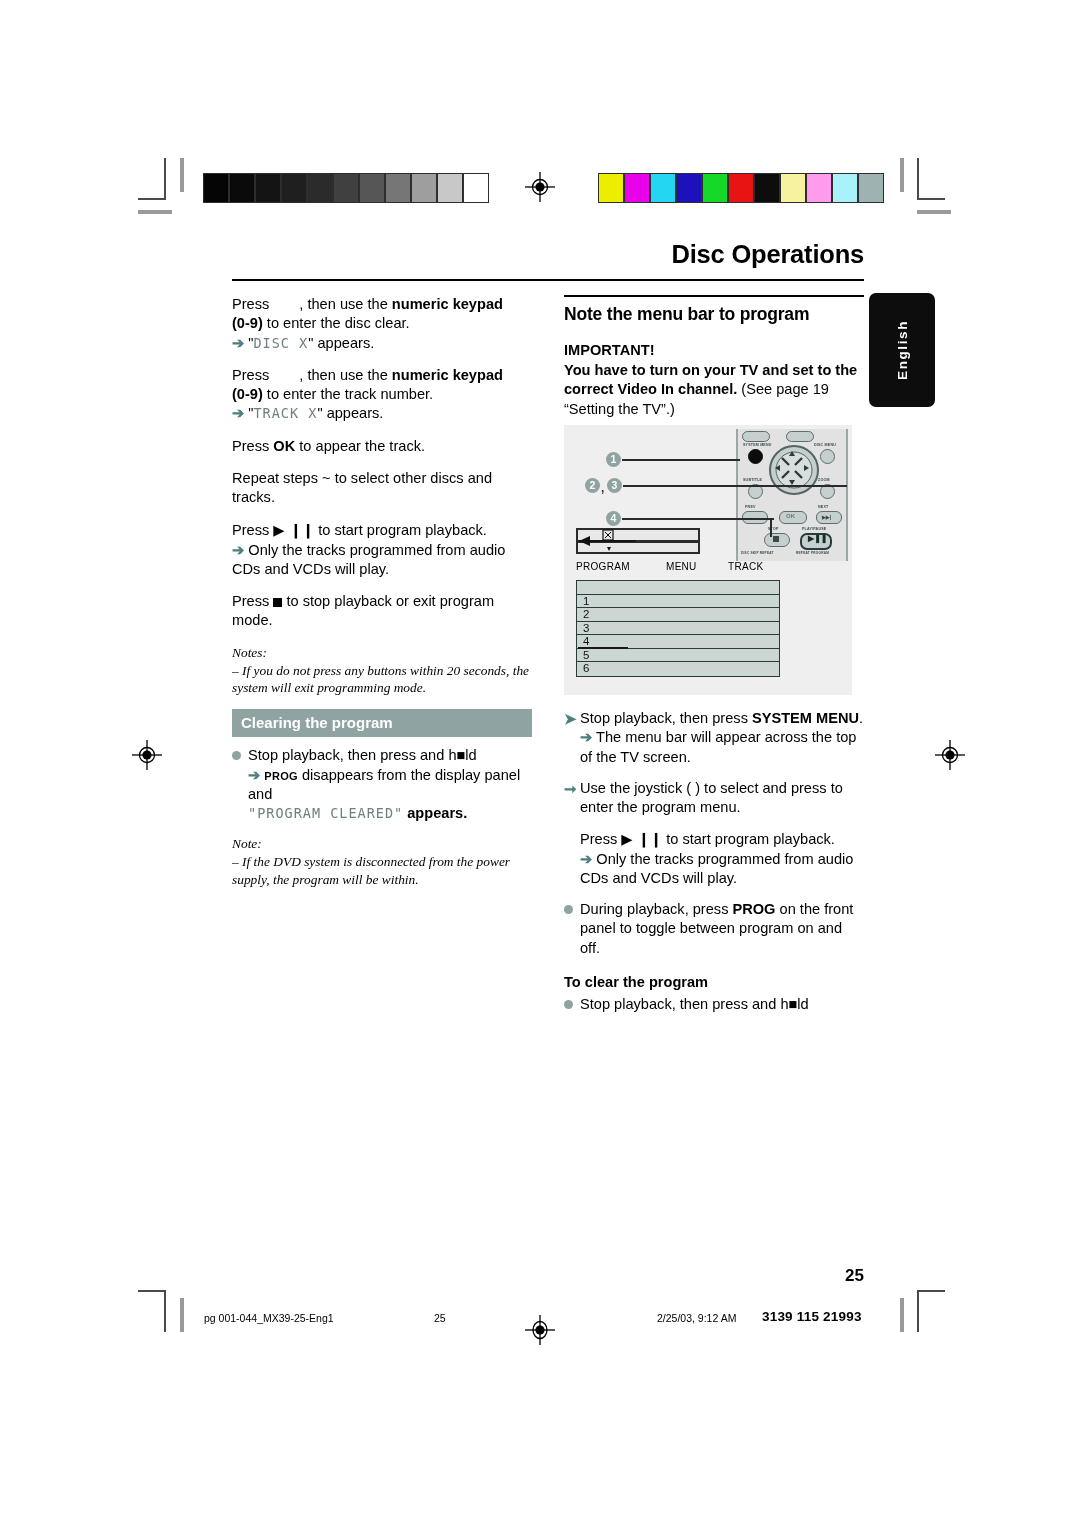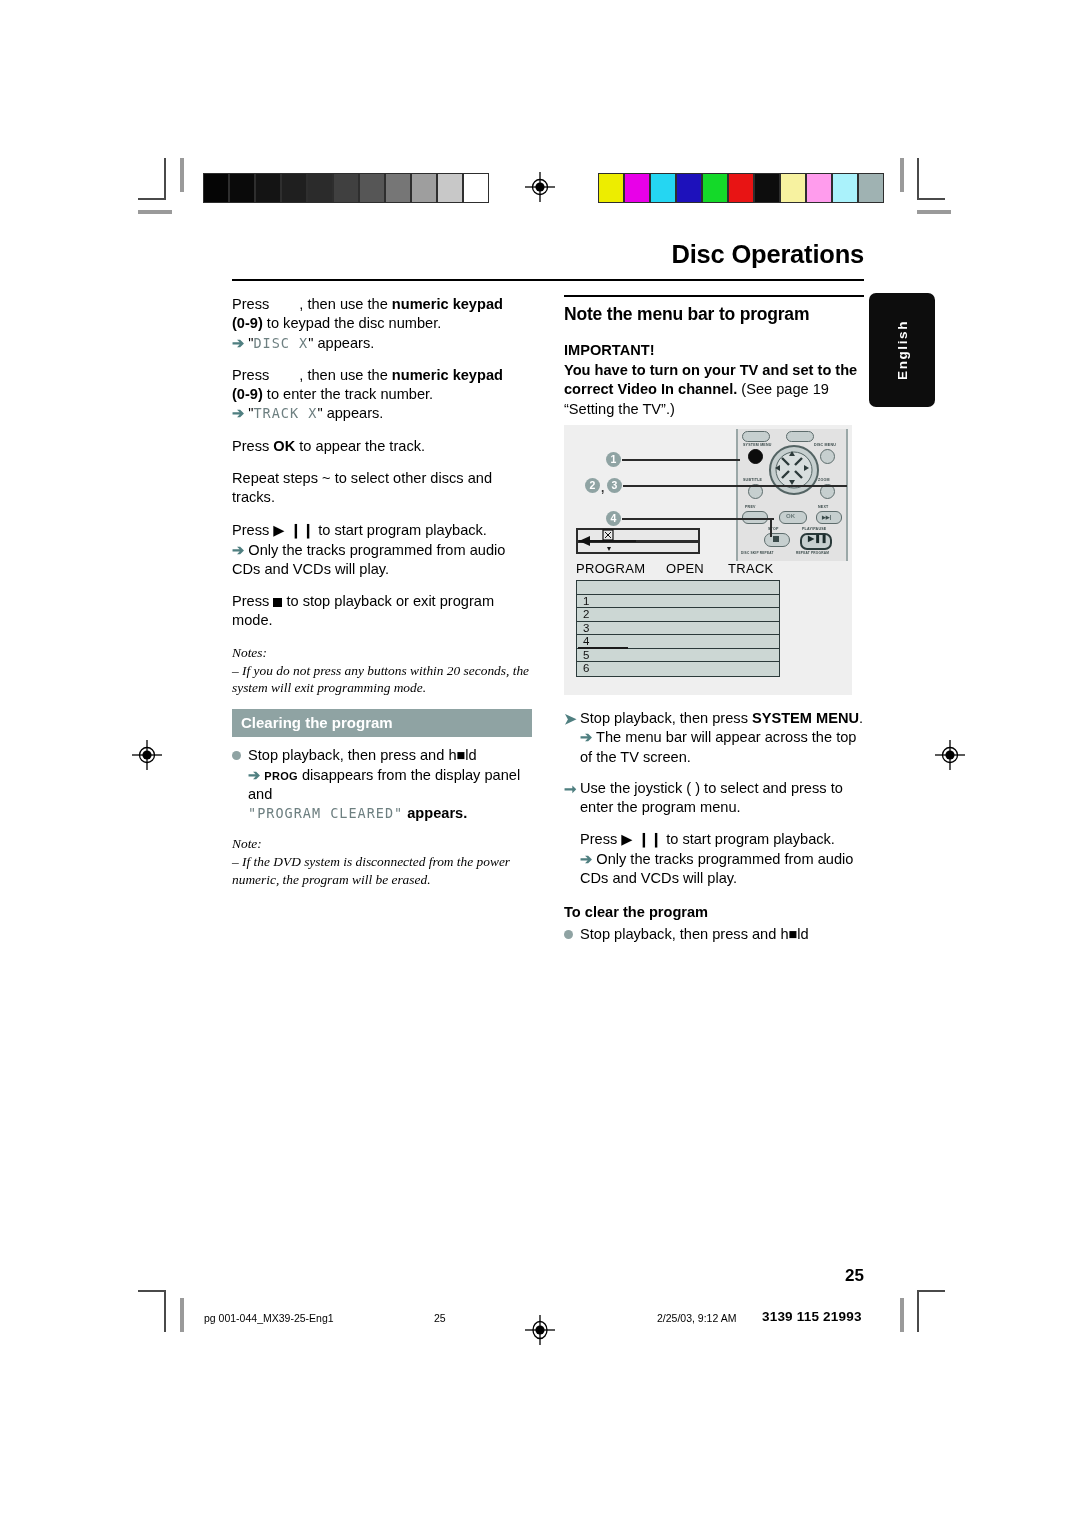--- a/index.html
+++ b/index.html
@@ -220,21 +220,21 @@
     width: 124px; height: 26px;
     background: #2b2b2b;
   }
   .disp-line { position: absolute; background: #e8e8e8; }
 
   .tbl-head {
     position: absolute;
     left: 12px; top: 136px;
     width: 204px;
     display: flex;
-    font-size: 13px;
+    font-size: 10px;
     font-weight: normal;
     letter-spacing: .3px;
     align-items: center;
   }
   .tbl-head span:nth-child(1){ width: 90px; }
   .tbl-head span:nth-child(2){ width: 62px; }
 
   .ptable {
     position: absolute;
     left: 12px; top: 155px;
@@ -376,21 +376,21 @@
 
     <h1 class="page-title">Disc Operations</h1>
     <div class="title-rule"></div>
 
     <div class="cols">
 
       <div class="col-left">
 
         <p class="para">
           <span>Press</span><span style="display:inline-block;width:30px"></span><span>, then use the </span><b>numeric keypad</b><br>
-          <b>(0-9)</b><span> to keypad the disc number.</span><br>
+          <b>(0-9)</b><span> to enter the disc clear.</span><br>
           <span class="arrow">➔</span>
           <span>"</span><span class="dotmatrix">DISC X</span><span>" appears.</span>
         </p>
 
         <p class="para">
           <span>Press</span><span style="display:inline-block;width:30px"></span><span>, then use the </span><b>numeric keypad</b><br>
           <b>(0-9)</b><span> to enter the track number.</span><br>
           <span class="arrow">➔</span>
           "<span class="dotmatrix">TRACK X</span><span>" appears.</span>
         </p>
@@ -424,21 +424,21 @@
           <div class="bullet-body">
             <span>Stop playback, then press and h■ld</span><br>
             <span class="arrow">➔</span>
             <b class="progtag">PROG</b><span> disappears from the display panel and</span><br>
             <span class="dotmatrix">"PROGRAM CLEARED"</span><b> appears.</b>
           </div>
         </div>
 
         <div class="notes">
           <div>Note:</div>
-          <div>–  If the DVD system is disconnected from the power numeric, the program will be erased.</div>
+          <div>–  If the DVD system is disconnected from the power supply, the program will be within.</div>
         </div>
 
       </div>
 
       <div class="col-right">
 
         <div class="sub-rule"></div>
         <div class="rh-title">Note the menu bar to program</div>
 
         <div class="important">
@@ -516,21 +516,21 @@
               <path d="M3,13 L14,8 L14,18 Z" fill="#111"></path>
               <line x1="3" y1="13" x2="60" y2="13" stroke="#111" stroke-width="1.6"></line>
               <rect x="27" y="2" width="10" height="10" fill="#e8e8e8" stroke="#111" stroke-width="1.2"></rect>
               <path d="M29,4 L35,10 M35,4 L29,10" stroke="#111" stroke-width="1"></path>
               <polygon points="31,19 35,19 33,23" fill="#111"></polygon>
             </svg>
           </div>
 
           <div class="tbl-head">
             <span>PROGRAM</span>
-            <span>OPEN</span>
+            <span>MENU</span>
             <span>TRACK</span>
           </div>
 
           <div class="ptable" id="ptable">
               <div class="prow blank"></div>
               <div class="prow">1</div>
               <div class="prow">2</div>
               <div class="prow">3</div>
               <div class="prow">4</div>
               <div class="prow">5</div>
@@ -556,20 +556,28 @@
 
 
         <div class="bullet-row">
           <div class="bullet-dot"></div>
           <div class="bullet-body">
             <span>Press </span><b class="icon-glyph">▶ ❙❙</b><span> to start program playback.</span><br>
             <span class="arrow">➔</span><span> Only the tracks programmed from audio CDs and VCDs will play.</span>
           </div>
         </div>
 
+        <div class="bullet-row">
+          <div class="bullet-dot">
+              <i></i>
+            </div>
+          <div class="bullet-body">
+            <span>During playback, press </span><b>PROG</b><span> on the front panel to toggle between program on and off.</span>
+          </div>
+        </div>
 
         <div class="subhead">To clear the program</div>
 
         <div class="bullet-row">
           <div class="bullet-dot">
               <i></i>
             </div>
           <div class="bullet-body">Stop playback, then press and h■ld</div>
         </div>
 

